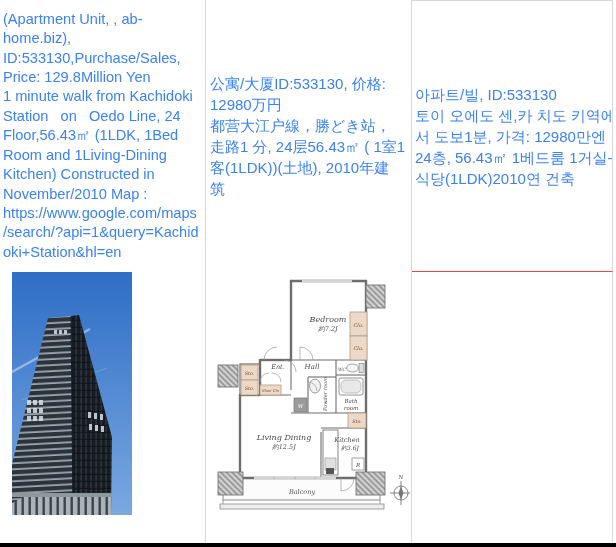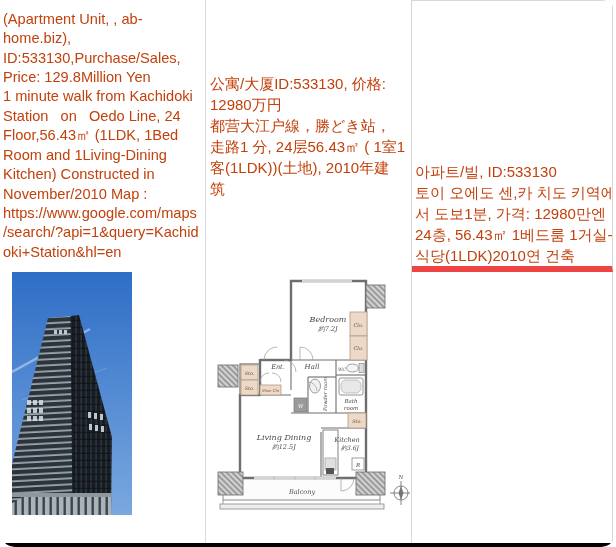--- a/index.html
+++ b/index.html
@@ -1,32 +1,31 @@
 <!DOCTYPE html>
 <html><head>
 <meta charset="utf-8">
 <style>
   html,body{margin:0;padding:0;background:#fff;}
   .page{
     position:relative;
     width:616px;height:547px;
     background:#fff;
     font-family:"Liberation Sans","DejaVu Sans",sans-serif;
-    color:#c2410c;
+    color:#3b82f6;
     overflow:hidden;
-    border-radius:15px;
   }
   .row{display:flex;}
   .row1{height:272px;}
   .row2{height:271px;}
   .cell{box-sizing:border-box;overflow:hidden;display:flex;align-items:center;}
   .c1{width:206px;border-right:1px solid #d8d8d8;}
   .c2{width:206px;border-right:1px solid #d8d8d8;}
   .c3{width:201px;border-right:1px solid #d8d8d8;}
-  .row1 .c3{border-top:1px solid #d8d8d8;border-bottom:6px solid #ef4444;align-items:flex-end;}
+  .row1 .c3{border-top:1px solid #d8d8d8;border-bottom:1px solid #ef4444;}
   .row2 .cell{align-items:flex-start;}
   .txt{
     white-space:pre;
     font-size:14.6px;
     line-height:19.4px;
     padding-left:3px;
   }
   .txt.cjk{font-size:15px;line-height:21px;padding-left:4px;}
   .txt.ko{font-size:15px;line-height:21px;padding-left:3px;}
   .photo-wrap{margin:0 0 0 12px;line-height:0;}

